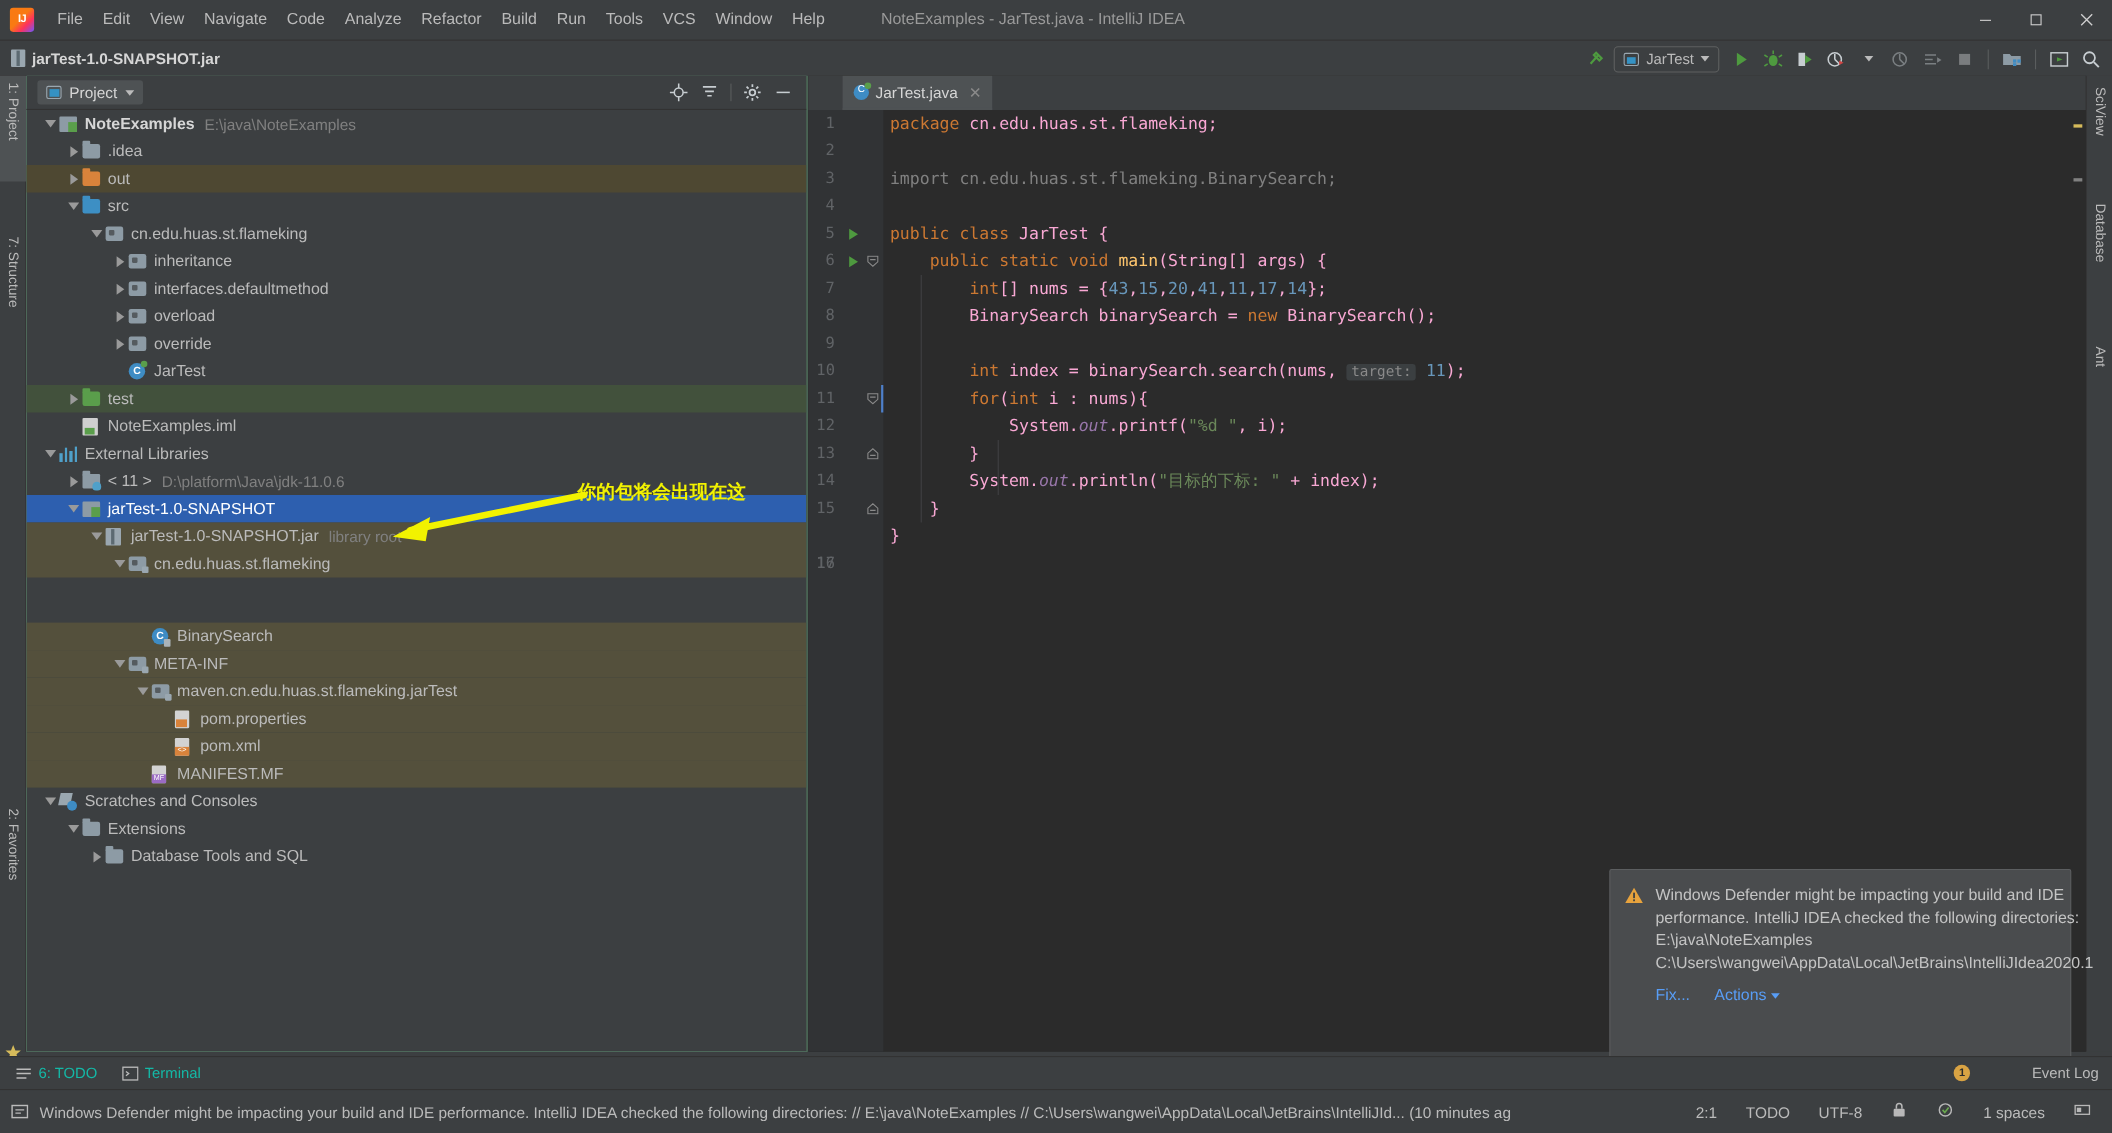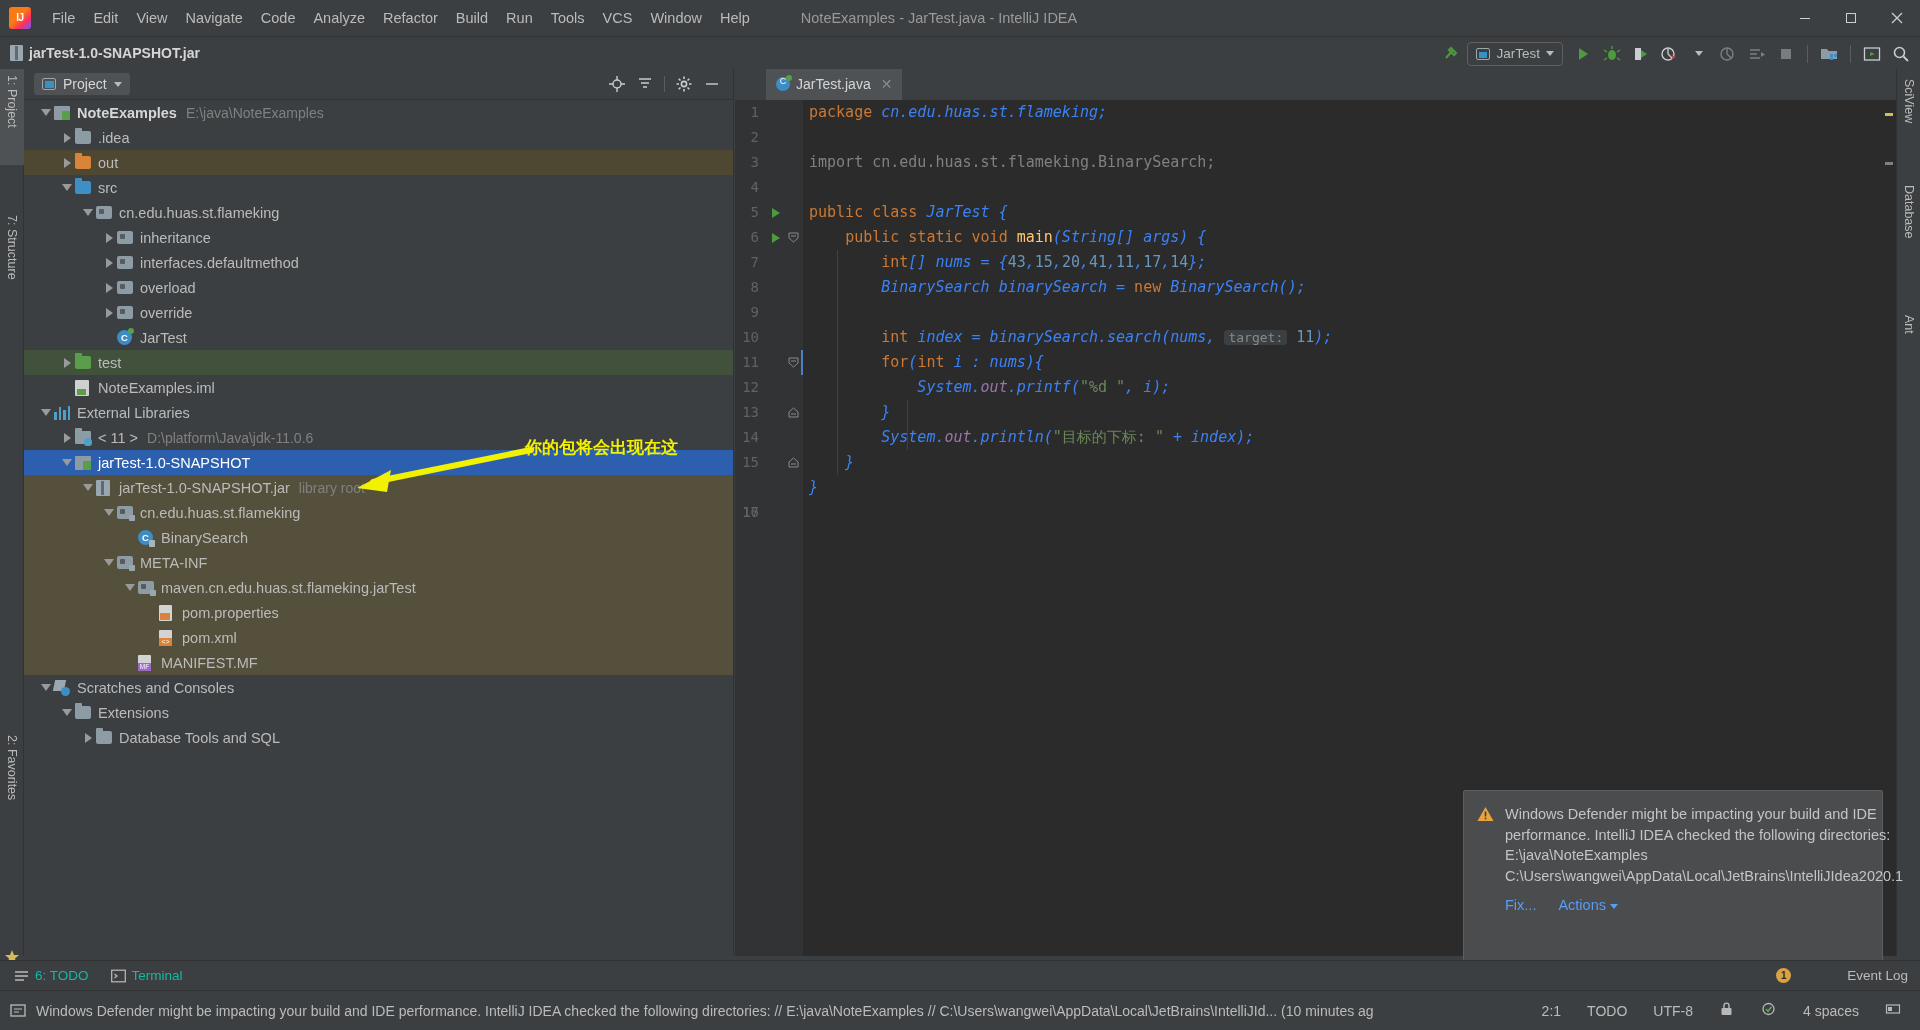--- a/index.html
+++ b/index.html
@@ -196,21 +196,21 @@
     position:relative; flex:1; padding-left:6px; font-family:"DejaVu Sans Mono", monospace;
     font-size:15px; line-height:25px; color:#a9b7c6; white-space:pre; overflow:hidden;
   }
   .cline { height:25px; line-height:25px; }
   .kw  { color:#cc7832; }
   .str { color:#6a8759; }
   .num { color:#6897bb; }
   .fn  { color:#ffc66d; }
   .fld { color:#9876aa; font-style:italic; }
   .gry { color:#808080; }
-  .plain { color:#3b82f6;font-style:italic; }
+  .plain { color:#f9a8d4; }
   .hint {
     background:#3b3f41; color:#8a8a8a; border-radius:3px; padding:0 4px; font-size:13px;
   }
   .indent-guide { position:absolute; width:1px; background:#404043; }
   .caret-line-marker { position:absolute; left:0; width:2px; background:#4e7fc9; }
   .marker-right { position:absolute; right:0; width:12px; }
   .mk { position:absolute; right:3px; width:8px; height:3px; }
 
   
   .balloon {
@@ -590,21 +590,21 @@
         </div>
         <div class="trow lib" style="padding-left: 77px;">
           <span class="twist">
             <span class="tri-d"></span>
           </span>
           <span class="ticon" style="display: flex; align-items: center;">
             <span class="ic-pkg jar"></span>
           </span>
           <span class="tlabel">cn.edu.huas.st.flameking</span>
         </div>
-        <div class="trow lib" style="padding-left: 98px;">
+        <div class="trow lib" style="padding-left: 98px; margin-top: 41px;">
           <span class="twist"></span>
           <span class="ticon" style="display: flex; align-items: center;">
             <span class="ic-class">
               <span class="lock"></span>
             </span>
           </span>
           <span class="tlabel">BinarySearch</span>
         </div>
         <div class="trow lib" style="padding-left: 77px;">
           <span class="twist">
@@ -804,21 +804,21 @@
             <rect x="2.5" y="7" width="10" height="7" rx="1" fill="#b8b8b8"></rect>
             <path d="M5 7 V4.6 A2.5 2.5 0 0 1 10 4.6 V7" fill="none" stroke="#b8b8b8" stroke-width="1.4"></path>
           </svg>
       </span>
       <span class="sb-seg">
         <svg width="17" height="16" viewBox="0 0 17 16">
             <circle cx="8.5" cy="8" r="5.5" fill="none" stroke="#b8b8b8" stroke-width="1.3"></circle>
             <path d="M6 8 L8 10.3 L11.5 5.8" stroke="#6aa84f" stroke-width="1.5" fill="none"></path>
           </svg>
       </span>
-      <span class="sb-seg">4 spaces</span>
+      <span class="sb-seg">1 spaces</span>
       <span class="sb-seg">
         <svg width="16" height="16" viewBox="0 0 16 16">
             <rect x="1.5" y="4" width="13" height="8" fill="none" stroke="#b8b8b8" stroke-width="1.2"></rect>
             <rect x="3" y="6" width="4" height="4" fill="#b8b8b8"></rect>
           </svg>
       </span>
     </div>
   </div>
 
 </div>

